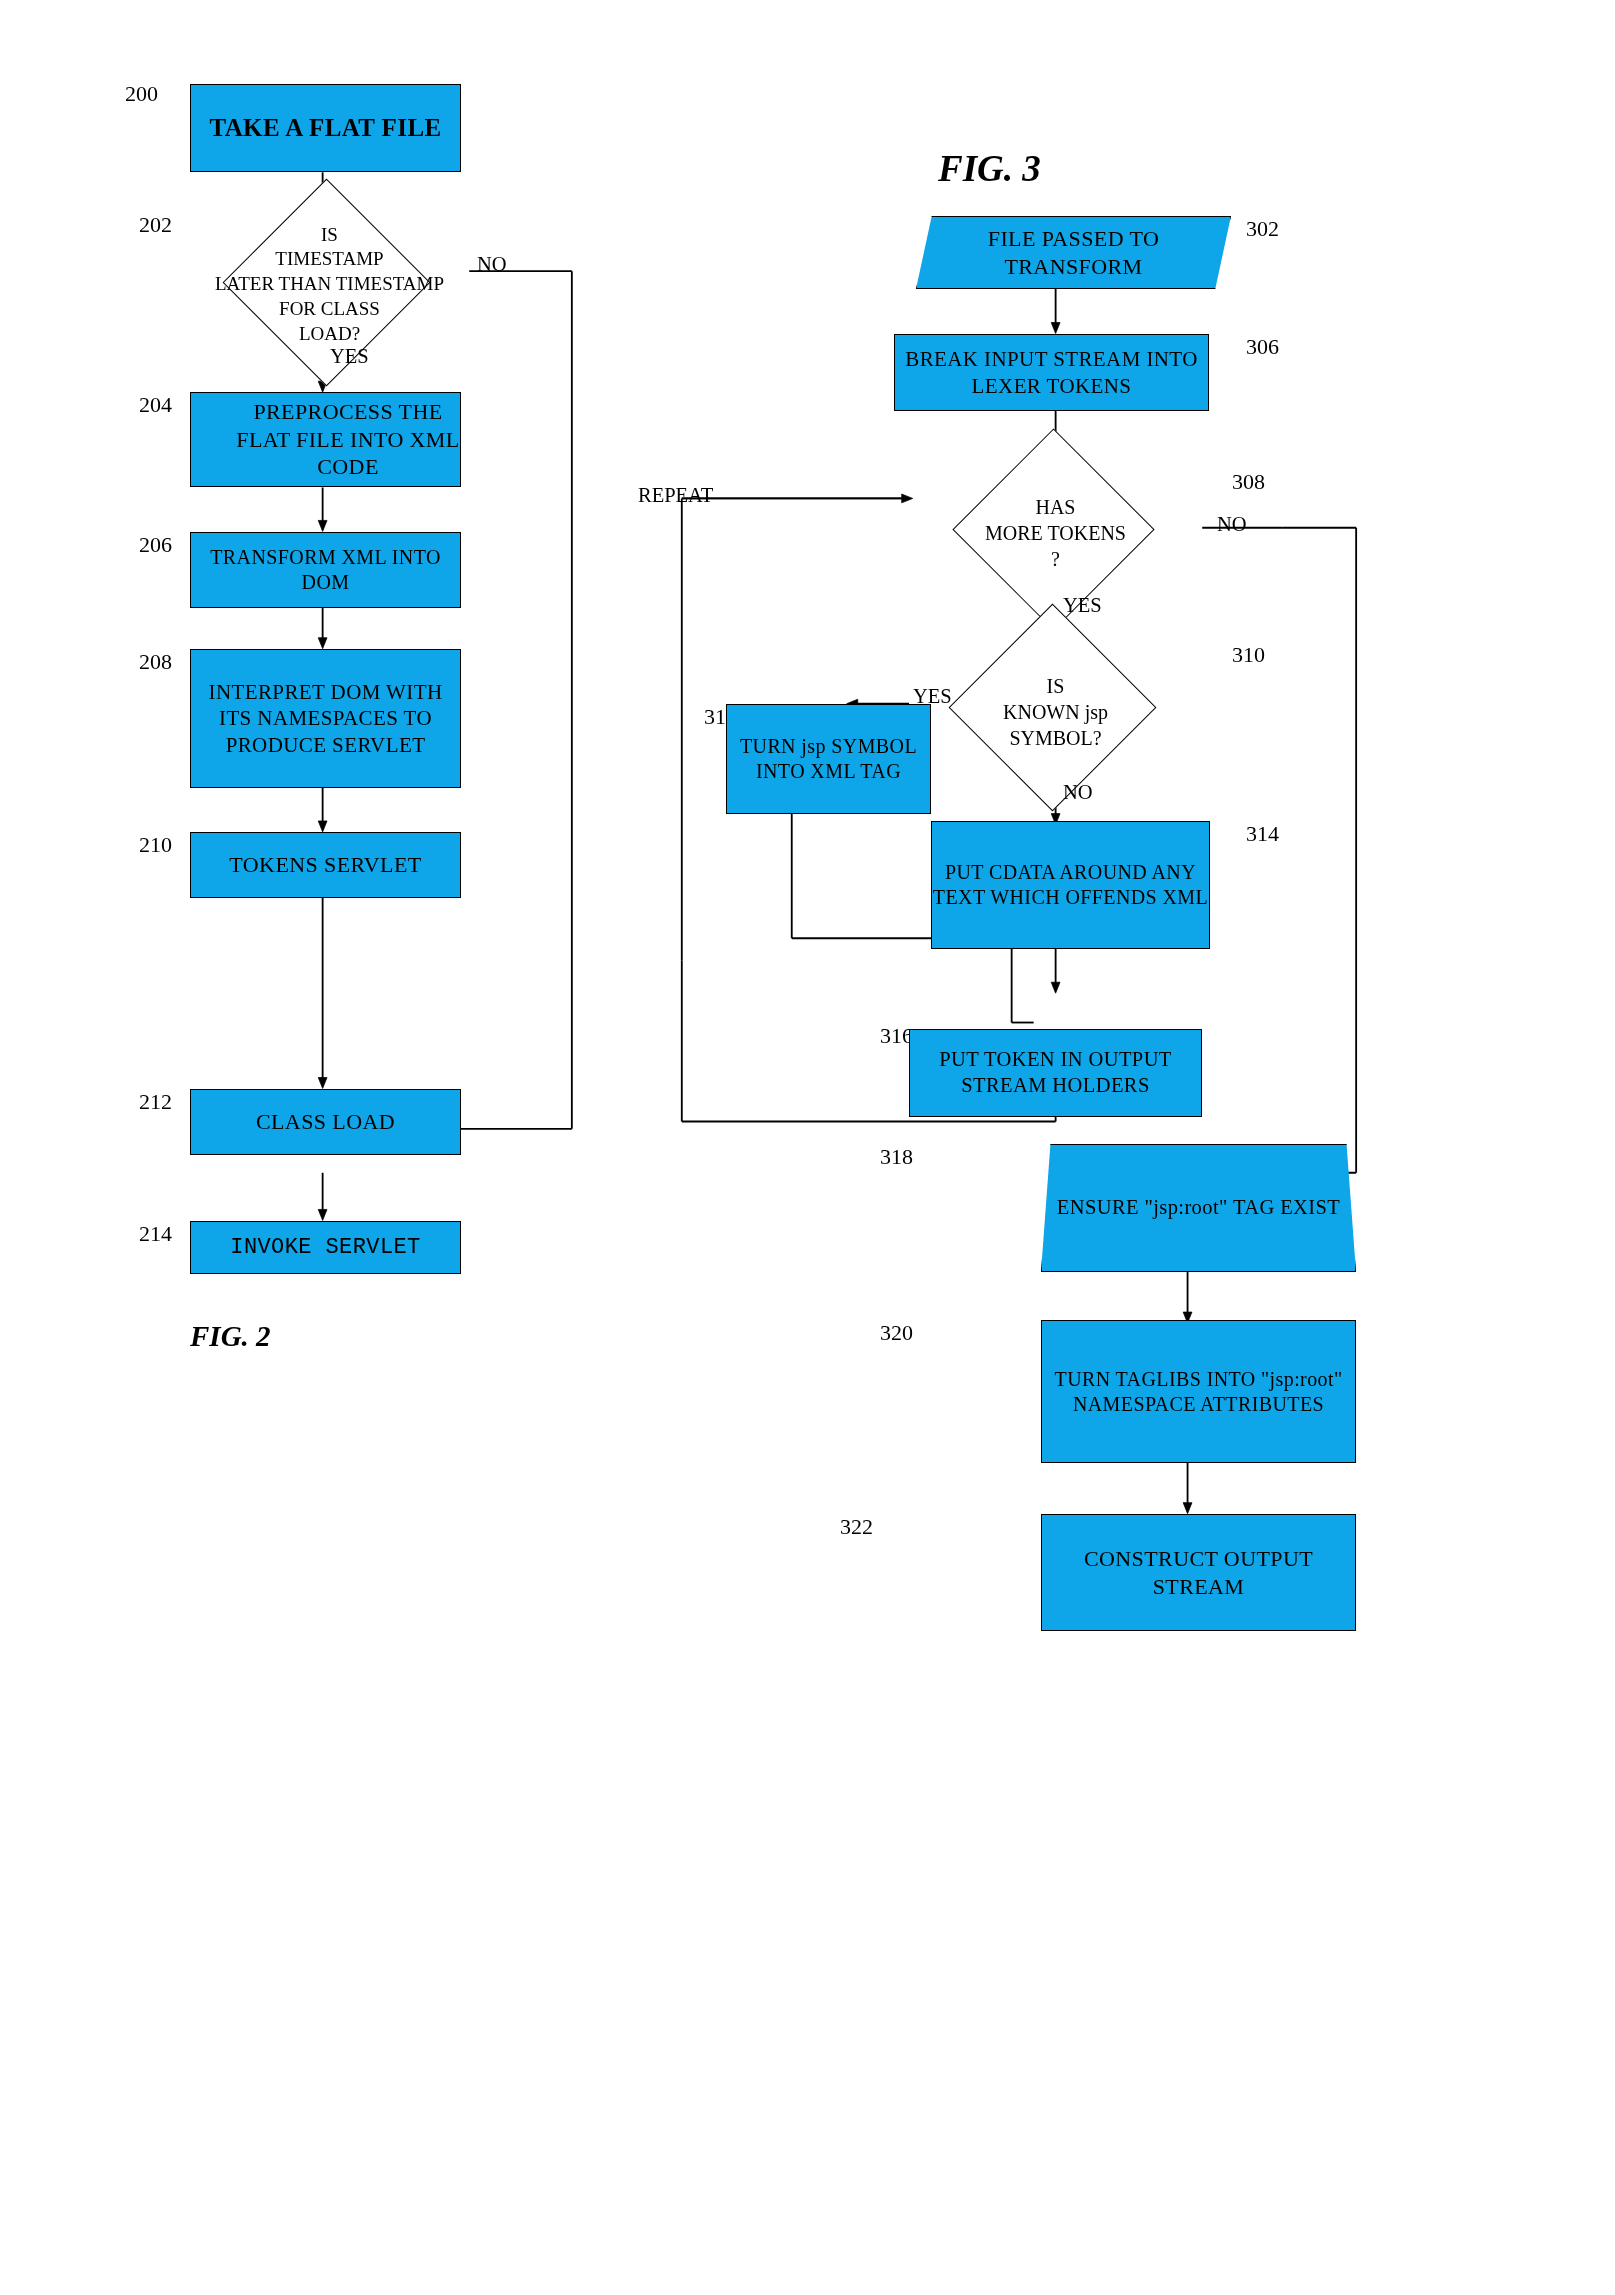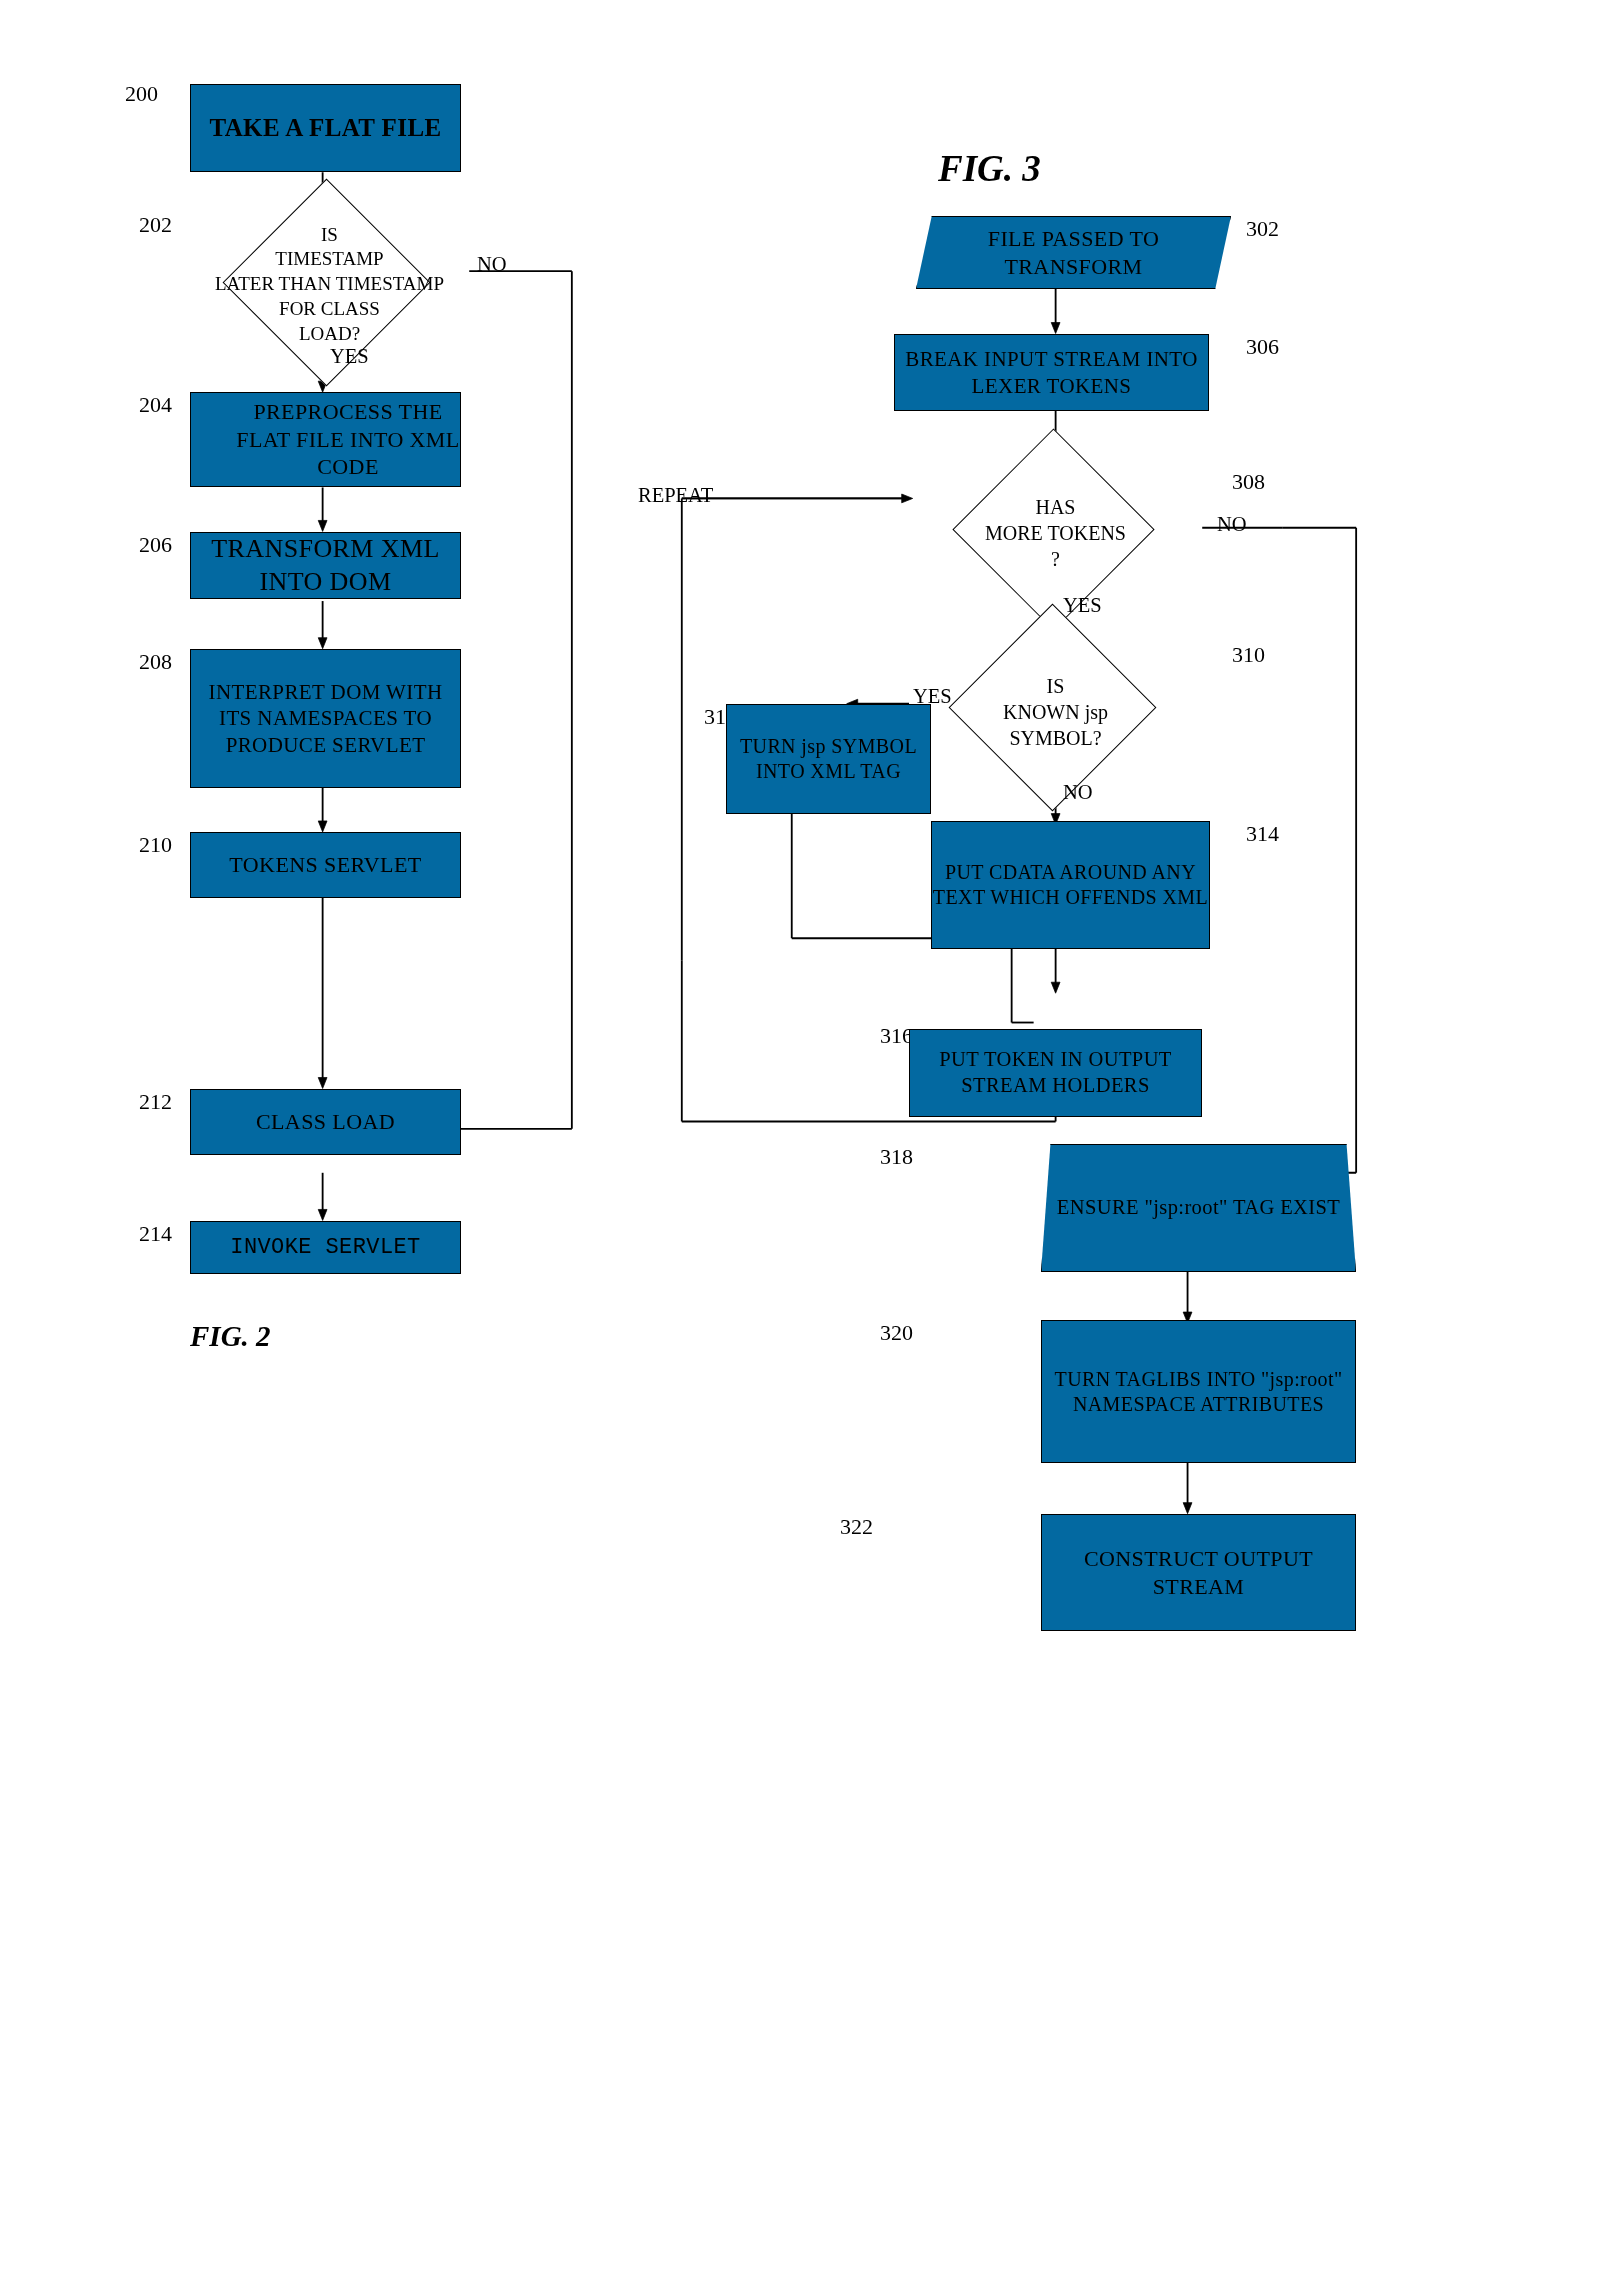--- a/index.html
+++ b/index.html
@@ -16,21 +16,21 @@
       position: relative;
       width: 1615px;
       height: 2295px;
       background: #fff;
     }
 
     
     .box {
       position: absolute;
       border: 1.8px solid #000;
-      background: #0369a1;
+      background: #0ea5e9;
       display: flex;
       align-items: center;
       justify-content: center;
       text-align: center;
       font-size: 23.5px;
       font-weight: normal;
       letter-spacing: 0.4px;
       line-height: 1.25;
     }
 
@@ -202,21 +202,21 @@
   <span class="arrow-label" style="left:330px; top:345px;">YES</span>
 
   <span class="ref-label" style="left:139px; top:392px;">204</span>
 
   <div class="box" style="left:190px; top:392px; width:271px; height:95px; font-size:22px;padding-left:45px;">PREPROCESS THE
 FLAT FILE INTO
 XML CODE</div>
 
   <span class="ref-label" style="left:139px; top:532px;">206</span>
 
-  <div class="box" style="left:190px; top:532px; width:271px; height:67px; font-size:26px;">TRANSFORM
+  <div class="box" style="left:190px; top:532px; width:271px; height:76px; font-size:20px;">TRANSFORM
 XML INTO DOM</div>
 
   <span class="ref-label" style="left:139px; top:649px;">208</span>
 
   <div class="box" style="left:190px; top:649px; width:271px; height:139px; font-size:21px;">INTERPRET DOM
 WITH ITS
 NAMESPACES TO
 PRODUCE SERVLET</div>
 
   <span class="ref-label" style="left:139px; top:832px;">210</span>

